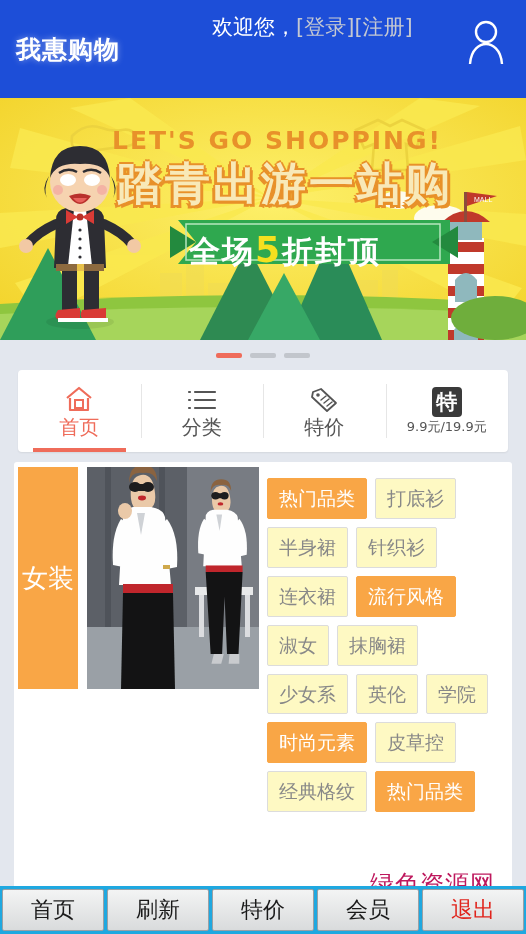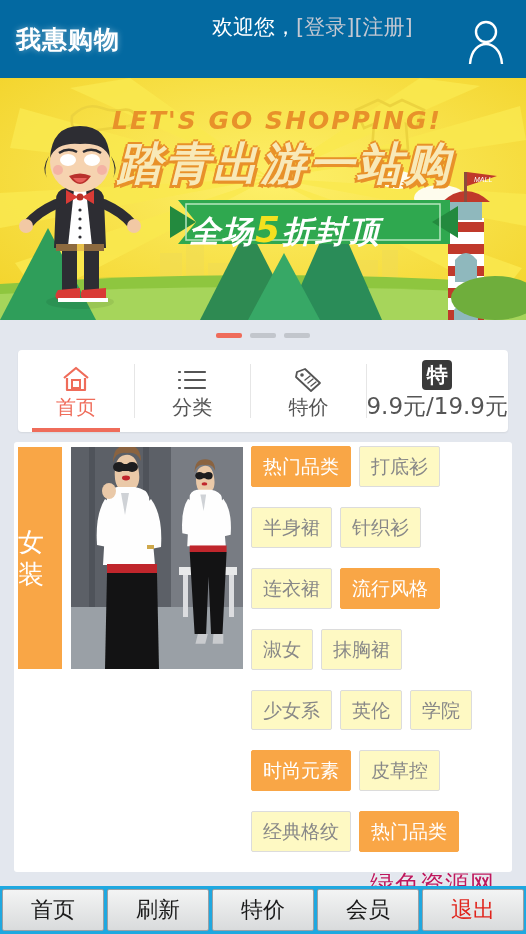--- a/index.html
+++ b/index.html
@@ -4,36 +4,36 @@
 <style>
   * { margin:0; padding:0; box-sizing:border-box; }
   html,body { width:526px; height:934px; }
   body {
     font-family:"DejaVu Sans","Liberation Sans",sans-serif;
     background:#e3e7ee; overflow:hidden; position:relative;
   }
 
   
   #header {
-    height:78px; background:#0369a1; position:relative;
+    height:98px; background:#1d4ed8; position:relative;
     display:flex; align-items:center;
   }
   #logo {
     color:#fff; font-size:25px; font-weight:bold; margin-left:16px;
     letter-spacing:1px; text-shadow:0 0 6px rgba(255,255,255,.45);
   }
   #welcome-wrap {
     position:absolute; left:212px; top:13px;
     font-size:21px; color:#fff; white-space:nowrap;
   }
   #welcome-wrap .dim { color:#c4c8d2; }
   #user-icon { position:absolute; right:18px; top:18px; width:44px; height:46px; }
 
   
-  #banner { position:relative; height:242px; overflow:hidden; background:#f5dd3d;font-style:italic; }
+  #banner { position:relative; height:242px; overflow:hidden; background:#f5dd3d; }
   #banner svg { position:absolute; inset:0; }
   .bn-text { position:absolute; left:0; width:100%; text-align:center; }
   #bn-en {
     top:28px; font-size:25px; font-weight:bold; color:#e8912a;
     letter-spacing:2px; transform:translateX(14px);
   }
   #bn-main {
     top:56px; font-size:45px; font-weight:bold; color:#f8e9b8;
     letter-spacing:3px; transform:translateX(22px);
     text-shadow:-2px 0 0 #e8912a,2px 0 0 #e8912a,0 -2px 0 #e8912a,0 2px 0 #e8912a,
@@ -65,39 +65,39 @@
   .tab .lbl { font-size:20px; color:#555; line-height:1.1; }
   .tab.active .lbl { color:#ef6c5a; }
   .tab.active::after {
     content:""; position:absolute; left:12%; right:12%; bottom:0; height:4px; background:#ef6c5a;
   }
   .tab .ico { height:30px; display:flex; align-items:center; justify-content:center; }
   .badge-te {
     width:30px; height:30px; background:#3a3a3a; color:#fff; border-radius:4px;
     font-size:21px; font-weight:bold; display:flex; align-items:center; justify-content:center;
   }
-  #tab-price-label { font-size:23px; color:#555; white-space:nowrap; }
+  #tab-price-label { font-size:13px; color:#555; white-space:nowrap; }
 
   
   #content {
     margin:10px 14px 0 14px; background:#fff; border-radius:3px;
     position:relative; height:430px; overflow:hidden; display:flex;
   }
   #cat-label {
-    width:44px; height:222px; margin:5px 0 0 4px; background:#f9a646; color:#fff;
+    width:60px; height:222px; margin:5px 0 0 4px; background:#f9a646; color:#fff;
     font-size:26px; display:flex; flex-direction:column; align-items:center;
     justify-content:center; line-height:1.25; flex-shrink:0;
   }
   #product-img {
     width:172px; height:222px; margin:5px 0 0 9px; flex-shrink:0;
     position:relative; overflow:hidden; background:#5d6168;
   }
   #tag-grid {
-    flex:1; padding:4px 0 0 8px; display:flex; flex-wrap:wrap;
-    align-content:flex-start; gap:20px 8px;
+    flex:1; padding:16px 0 0 8px; display:flex; flex-wrap:wrap;
+    align-content:flex-start; gap:8px 8px;
   }
   .tagrow { display:flex; gap:8px; width:100%; }
   .tag {
     border:1px solid #dcdcdc; background:#fef9c3; color:#888; font-size:19px;
     padding:9px 11px; border-radius:2px; white-space:nowrap; line-height:1.1;
   }
   .tag.hot { background:#f9a646; border-color:#f9a646; color:#fff; }
 
   
   #toolbar {

